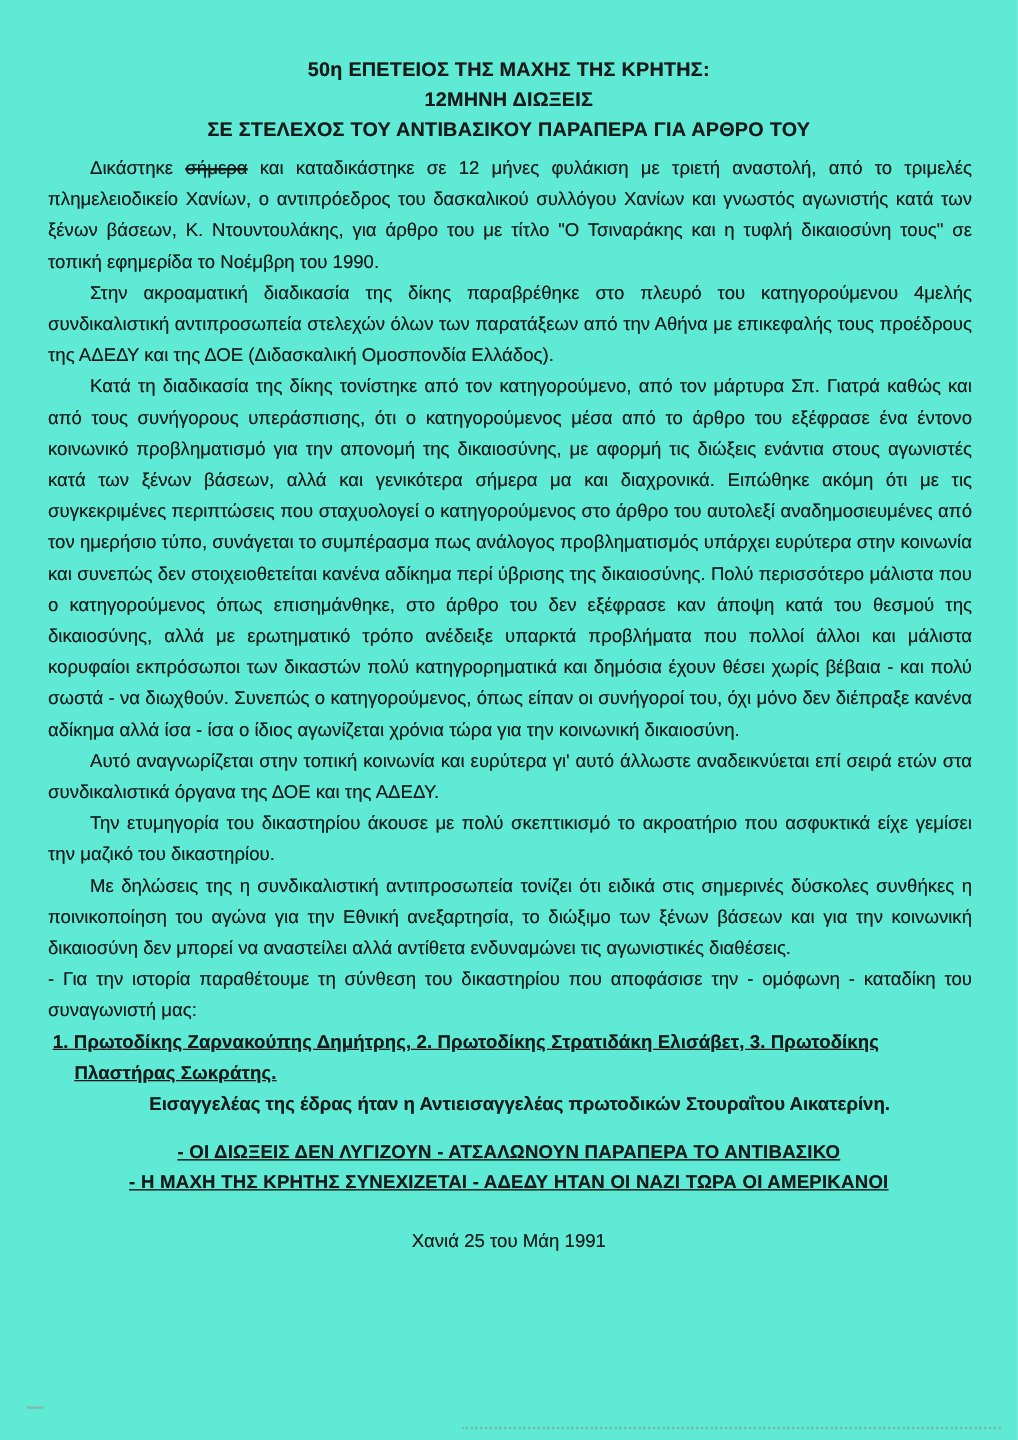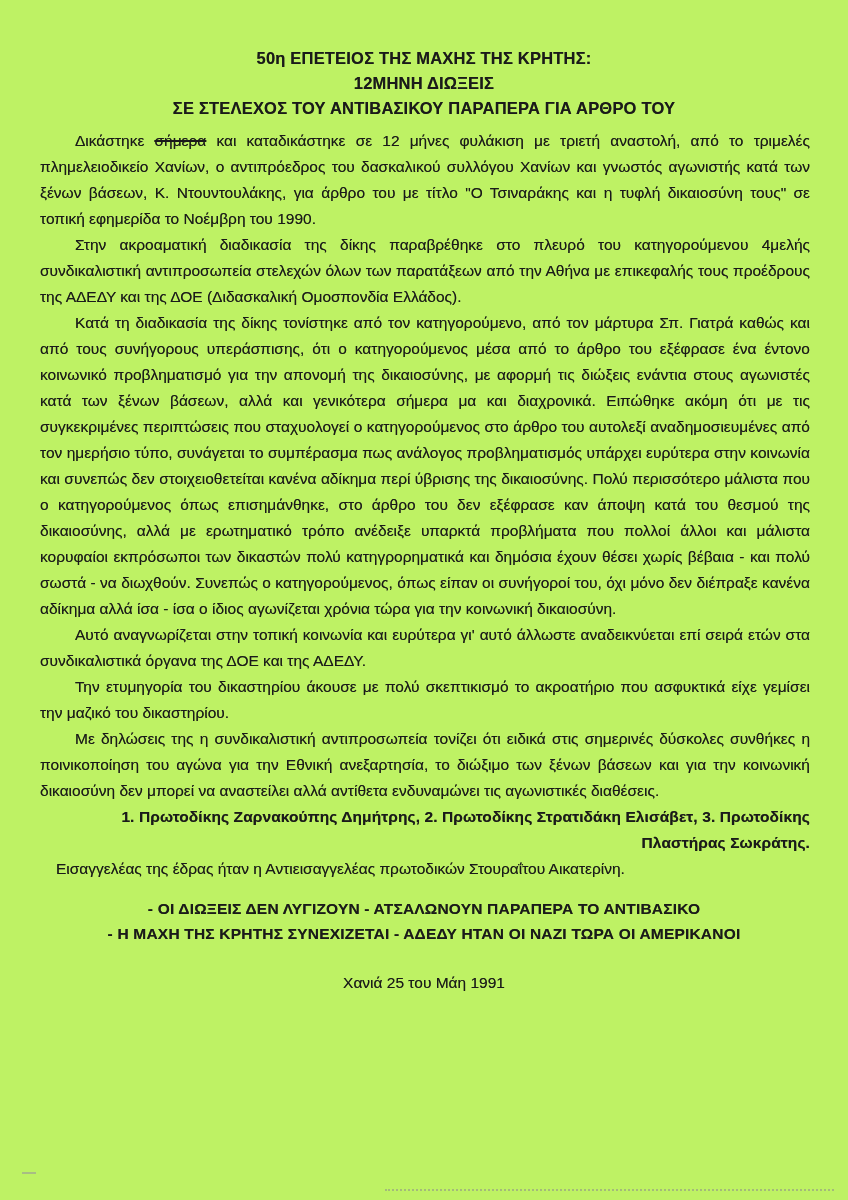--- a/index.html
+++ b/index.html
@@ -2,21 +2,21 @@
 <html lang="el"><head>
 <meta charset="utf-8">
 <style>
   html, body { margin: 0; padding: 0; }
   body { background: #e8e8e8; }
   .page {
     position: relative;
     width: 848px;
     height: 1200px;
     margin: 0 auto;
-    background: #bef264;
+    background: #5eead4;
     color: #1a1a1a;
     font-family: "Liberation Sans", sans-serif;
     overflow: hidden;
     text-shadow: 0 0 0.5px rgba(10,10,10,0.55);
   }
   .doc-title {
     padding-top: 46px;
     text-align: center;
     font-weight: bold;
     font-size: 16.5px;
@@ -27,39 +27,41 @@
     margin: 7px 38px 14px 40px;
     font-size: 15.5px;
     line-height: 26px;
     text-align: justify;
   }
   .doc-body p { margin: 0; }
   p.indent { text-indent: 35px; }
   p.flush  { text-indent: 0; }
   p.judges {
     font-weight: bold;
-    text-align: right;
+    text-align: left;
     padding-left: 22px;
     text-indent: -18px;
     letter-spacing: 0.1px;
+    text-decoration: underline;
   }
   p.prosecutor {
-    font-weight: normal;
-    text-align: left;
+    font-weight: bold;
+    text-align: center;
     padding-left: 16px;
   }
   .strike { text-decoration: line-through; text-decoration-thickness: 1.5px; }
   .slogans {
     margin-top: 12px;
     text-align: center;
     font-weight: bold;
     font-size: 15.5px;
     line-height: 25px;
     padding: 0 40px;
     letter-spacing: 0.2px;
+    text-decoration: underline;
   }
   .dateline {
     margin-top: 28px;
     text-align: center;
     font-size: 15.5px;
   }
   .artifact-speck {
     position: absolute;
     left: 22px;
     bottom: 26px;
@@ -88,20 +90,21 @@
       <div>ΣΕ ΣΤΕΛΕΧΟΣ ΤΟΥ ΑΝΤΙΒΑΣΙΚΟΥ ΠΑΡΑΠΕΡΑ ΓΙΑ ΑΡΘΡΟ ΤΟΥ</div>
     </header>
 
   <main class="doc-body" id="paragraphs">
       <p class="indent"><span>Δικάστηκε </span><span class="strike">σήμερα</span><span> και καταδικάστηκε σε 12 μήνες φυλάκιση με τριετή αναστολή, από το τριμελές πλημελειοδικείο Χανίων, ο αντιπρόεδρος του δασκαλικού συλλόγου Χανίων και γνωστός αγωνιστής κατά των ξένων βάσεων, Κ. Ντουντουλάκης, για άρθρο του με τίτλο "Ο Τσιναράκης και η τυφλή δικαιοσύνη τους" σε τοπική εφημερίδα το Νοέμβρη του 1990.</span></p>
       <p class="indent"><span>Στην ακροαματική διαδικασία της δίκης παραβρέθηκε στο πλευρό του κατηγορούμενου 4μελής συνδικαλιστική αντιπροσωπεία στελεχών όλων των παρατάξεων από την Αθήνα με επικεφαλής τους προέδρους της ΑΔΕΔΥ και της ΔΟΕ (Διδασκαλική Ομοσπονδία Ελλάδος).</span></p>
       <p class="indent"><span>Κατά τη διαδικασία της δίκης τονίστηκε από τον κατηγορούμενο, από τον μάρτυρα Σπ. Γιατρά καθώς και από τους συνήγορους υπεράσπισης, ότι ο κατηγορούμενος μέσα από το άρθρο του εξέφρασε ένα έντονο κοινωνικό προβληματισμό για την απονομή της δικαιοσύνης, με αφορμή τις διώξεις ενάντια στους αγωνιστές κατά των ξένων βάσεων, αλλά και γενικότερα σήμερα μα και διαχρονικά. Ειπώθηκε ακόμη ότι με τις συγκεκριμένες περιπτώσεις που σταχυολογεί ο κατηγορούμενος στο άρθρο του αυτολεξί αναδημοσιευμένες από τον ημερήσιο τύπο, συνάγεται το συμπέρασμα πως ανάλογος προβληματισμός υπάρχει ευρύτερα στην κοινωνία και συνεπώς δεν στοιχειοθετείται κανένα αδίκημα περί ύβρισης της δικαιοσύνης. Πολύ περισσότερο μάλιστα που ο κατηγορούμενος όπως επισημάνθηκε, στο άρθρο του δεν εξέφρασε καν άποψη κατά του θεσμού της δικαιοσύνης, αλλά με ερωτηματικό τρόπο ανέδειξε υπαρκτά προβλήματα που πολλοί άλλοι και μάλιστα κορυφαίοι εκπρόσωποι των δικαστών πολύ κατηγρορηματικά και δημόσια έχουν θέσει χωρίς βέβαια - και πολύ σωστά - να διωχθούν. Συνεπώς ο κατηγορούμενος, όπως είπαν οι συνήγοροί του, όχι μόνο δεν διέπραξε κανένα αδίκημα αλλά ίσα - ίσα ο ίδιος αγωνίζεται χρόνια τώρα για την κοινωνική δικαιοσύνη.</span></p>
       <p class="indent"><span>Αυτό αναγνωρίζεται στην τοπική κοινωνία και ευρύτερα γι' αυτό άλλωστε αναδεικνύεται επί σειρά ετών στα συνδικαλιστικά όργανα της ΔΟΕ και της ΑΔΕΔΥ.</span></p>
       <p class="indent"><span>Την ετυμηγορία του δικαστηρίου άκουσε με πολύ σκεπτικισμό το ακροατήριο που ασφυκτικά είχε γεμίσει την μαζικό του δικαστηρίου.</span></p>
       <p class="indent"><span>Με δηλώσεις της η συνδικαλιστική αντιπροσωπεία τονίζει ότι ειδικά στις σημερινές δύσκολες συνθήκες η ποινικοποίηση του αγώνα για την Εθνική ανεξαρτησία, το διώξιμο των ξένων βάσεων και για την κοινωνική δικαιοσύνη δεν μπορεί να αναστείλει αλλά αντίθετα ενδυναμώνει τις αγωνιστικές διαθέσεις.</span></p>
+      <p class="flush"><span>- Για την ιστορία παραθέτουμε τη σύνθεση του δικαστηρίου που αποφάσισε την - ομόφωνη - καταδίκη του συναγωνιστή μας:</span></p>
       <p class="judges"><span>1. Πρωτοδίκης Ζαρνακούπης Δημήτρης, 2. Πρωτοδίκης Στρατιδάκη Ελισάβετ, 3. Πρωτοδίκης Πλαστήρας Σωκράτης.</span></p>
       <p class="prosecutor"><span>Εισαγγελέας της έδρας ήταν η Αντιεισαγγελέας πρωτοδικών Στουραΐτου Αικατερίνη.</span></p>
     </main>
 
   <section class="slogans" id="slogans">
       <div>- ΟΙ ΔΙΩΞΕΙΣ ΔΕΝ ΛΥΓΙΖΟΥΝ - ΑΤΣΑΛΩΝΟΥΝ ΠΑΡΑΠΕΡΑ ΤΟ ΑΝΤΙΒΑΣΙΚΟ</div>
       <div>- Η ΜΑΧΗ ΤΗΣ ΚΡΗΤΗΣ ΣΥΝΕΧΙΖΕΤΑΙ - ΑΔΕΔΥ ΗΤΑΝ ΟΙ ΝΑΖΙ ΤΩΡΑ ΟΙ ΑΜΕΡΙΚΑΝΟΙ</div>
     </section>
 
   <div class="dateline">Χανιά 25 του Μάη 1991</div>

